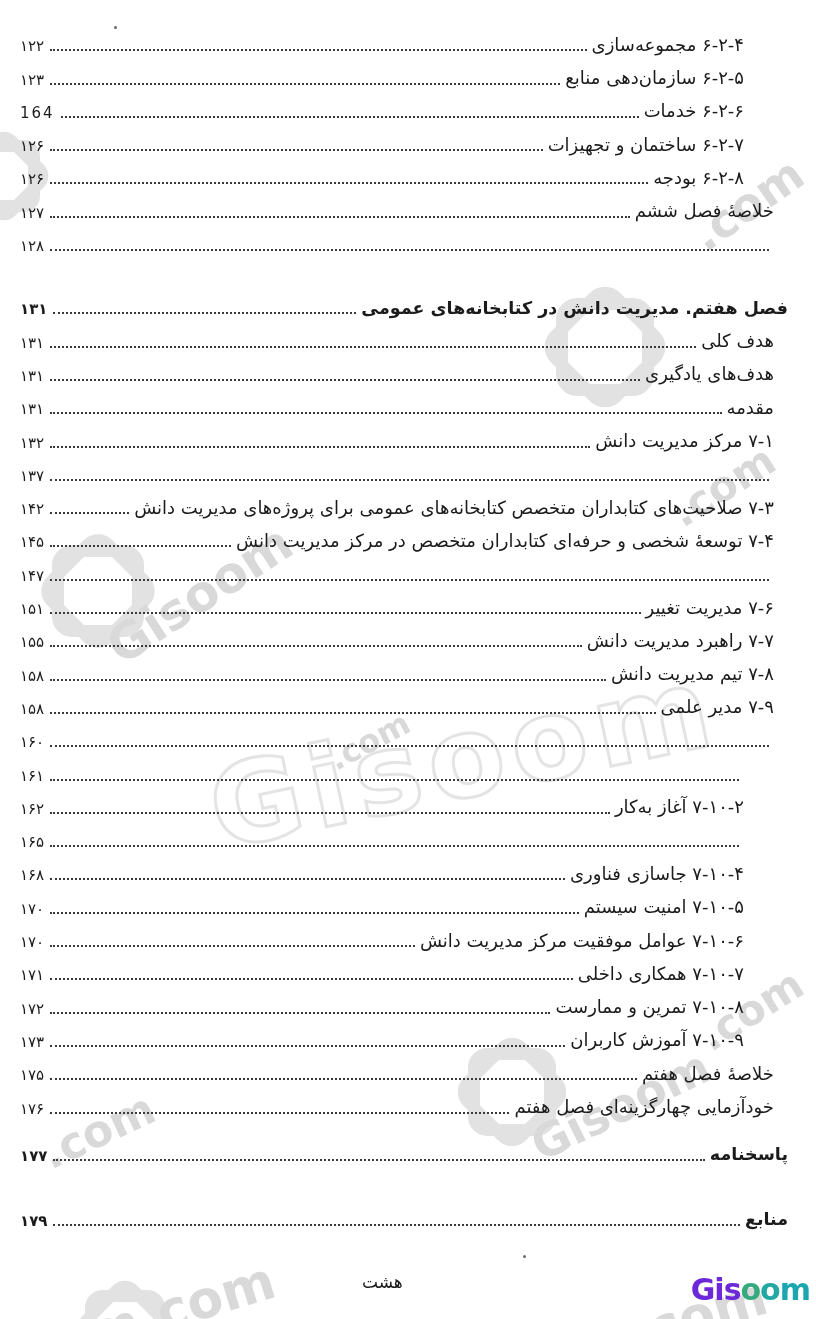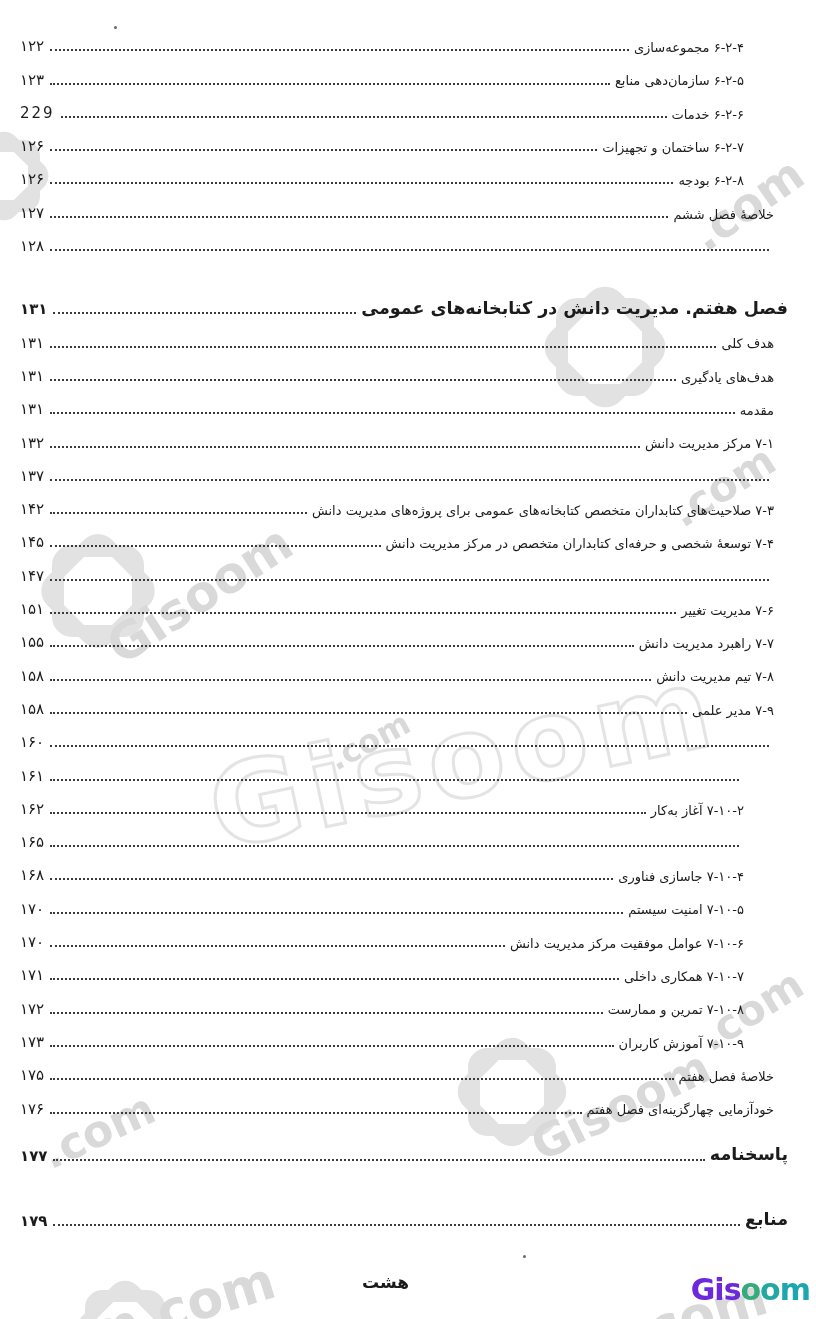--- a/index.html
+++ b/index.html
@@ -15,31 +15,31 @@
   .star8{position:absolute;}
   .star8 i,.star8 b{position:absolute;inset:0;border:12px solid #e2e2e2;border-radius:22%;display:block;}
   .star8 b{transform:rotate(45deg);}
   .noise-dot{position:absolute;width:3px;height:3px;border-radius:50%;background:#6a6a6a;}
   
   .toc{
     position:absolute;top:23px;right:28px;left:20px;z-index:2;
     direction:rtl;color:#1b1b1b;
   }
   .row{display:flex;align-items:flex-end;height:33.3px;}
-  .row .t{white-space:nowrap;font-size:13px;line-height:1.25;}
+  .row .t{white-space:nowrap;font-size:18px;line-height:1.25;}
   .row .leader{flex:1 1 auto;min-width:8px;border-bottom:2px dotted #3a3a3a;margin:0 5px 5px 6px;}
   .row .pg{font-size:15px;line-height:1.2;padding-bottom:1px;letter-spacing:2px;}
   .lvl1{padding-right:14px;}
   .lvl2{padding-right:44px;}
   .bold .t{font-weight:bold;font-size:17.5px;}
   .bold .pg{font-weight:bold;}
   
   .footer-label{
     position:absolute;left:362px;top:1272px;z-index:2;
-    font-size:17px;font-weight:bold;direction:rtl;color:#1b1b1b;
+    font-size:17px;font-weight:normal;direction:rtl;color:#1b1b1b;
   }
   .logo{
     position:absolute;right:6px;bottom:14px;z-index:2;
     font-size:30px;font-weight:bold;letter-spacing:-1px;line-height:1;
   }
   .logo .p1{color:#6d28d9;}
   .logo .p2{color:#35aa7d;}
   .logo .p3{color:#23a7a2;}
   .logo .p4{color:#1ba6b0;}
 </style>
@@ -100,21 +100,21 @@
       <span class="pg">۱۲۲</span>
     </div>
     <div class="row lvl2">
       <span class="t">۶-۲-۵ سازمان‌دهی منابع</span>
       <span class="leader"></span>
       <span class="pg">۱۲۳</span>
     </div>
     <div class="row lvl2">
       <span class="t">۶-۲-۶ خدمات</span>
       <span class="leader"></span>
-      <span class="pg">229</span>
+      <span class="pg">164</span>
     </div>
     <div class="row lvl2">
       <span class="t">۶-۲-۷ ساختمان و تجهیزات</span>
       <span class="leader"></span>
       <span class="pg">۱۲۶</span>
     </div>
     <div class="row lvl2">
       <span class="t">۶-۲-۸ بودجه</span>
       <span class="leader"></span>
       <span class="pg">۱۲۶</span>

